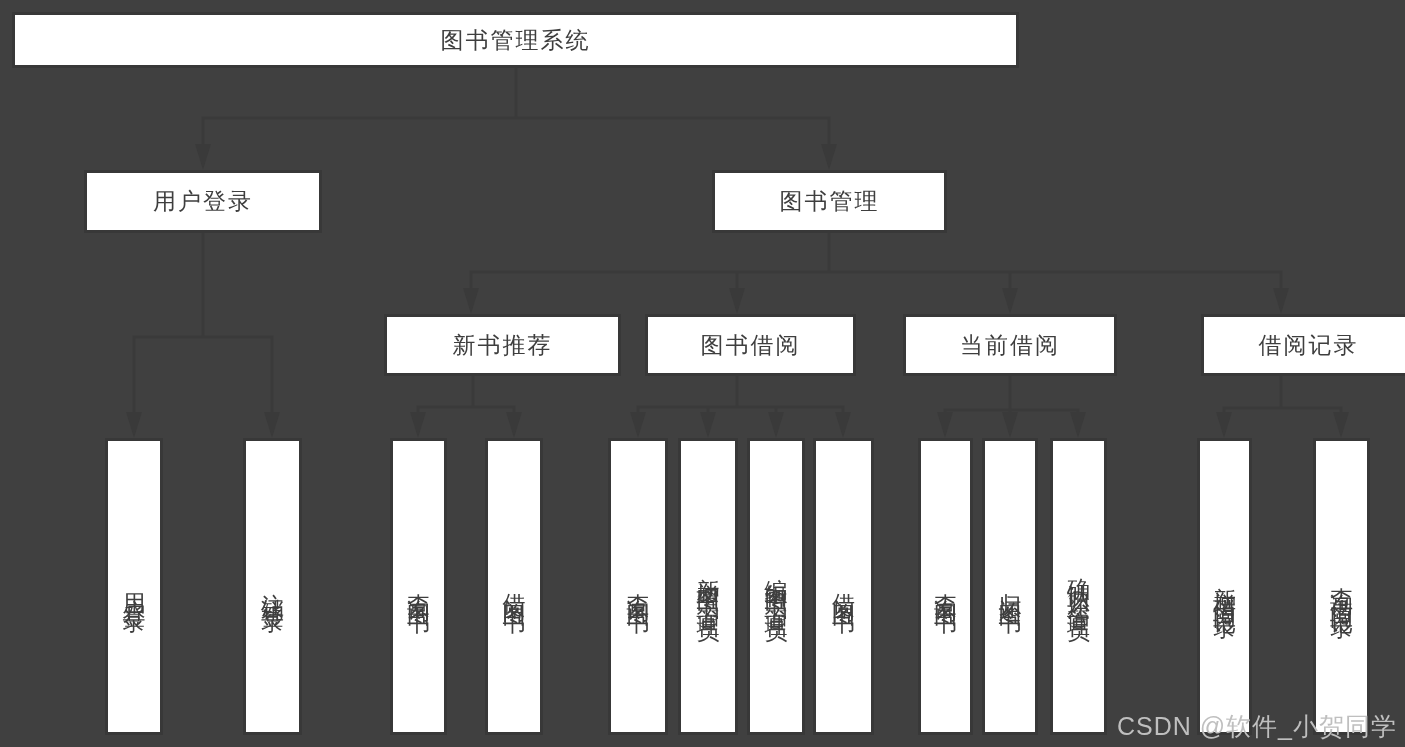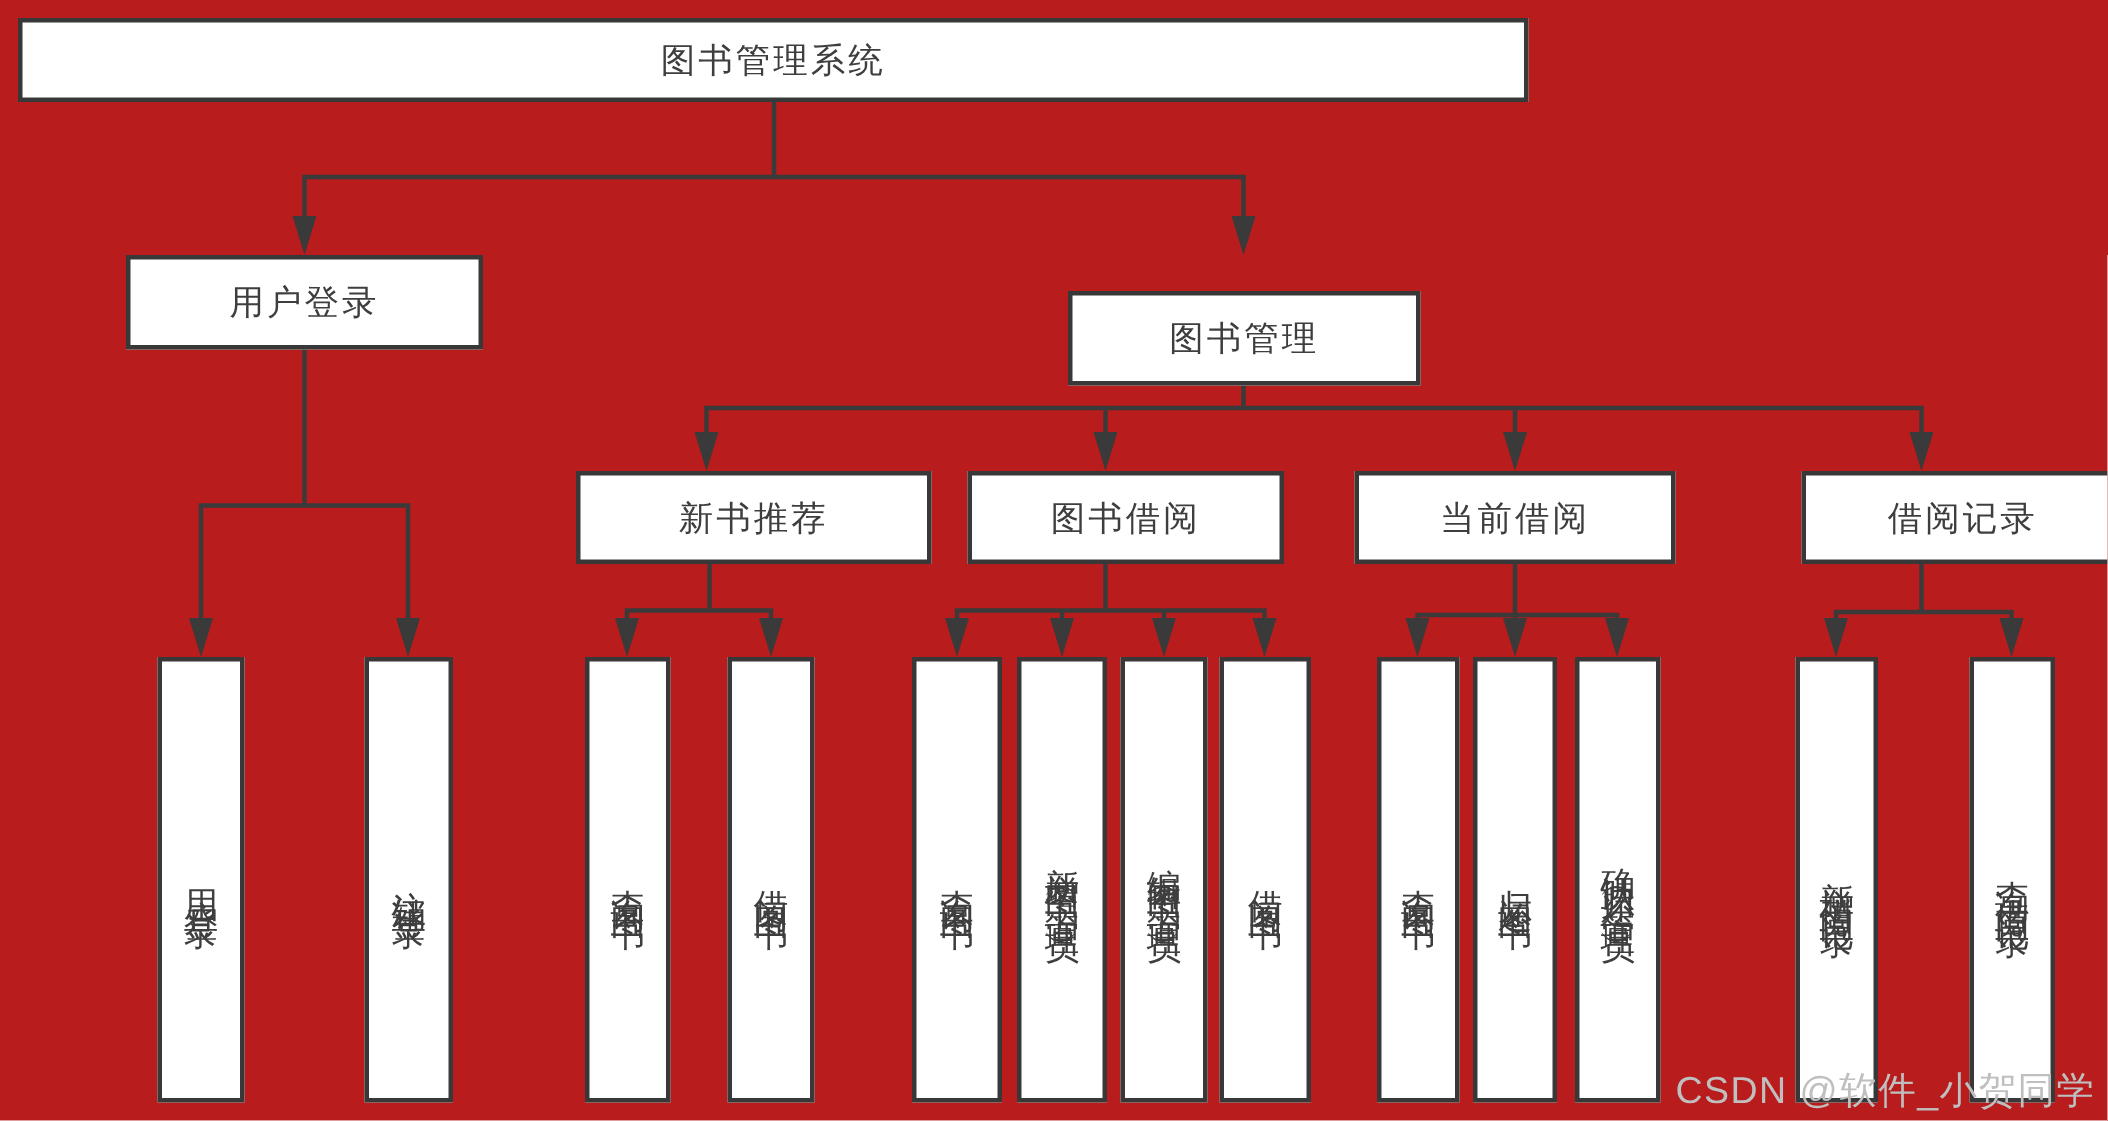--- a/index.html
+++ b/index.html
@@ -1,20 +1,20 @@
 <!DOCTYPE html>
 <html><head>
 <meta charset="utf-8">
 <style>
   html, body { margin: 0; padding: 0; background: #ffffff; }
   .canvas {
     position: relative;
     width: 1405px;
     height: 747px;
-    background: #b91c1c;
+    background: #404040;
     overflow: hidden;
     font-family: "Liberation Sans", sans-serif;
   }
   .connector-svg {
     position: absolute;
     left: 0; top: 0;
     z-index: 1;
   }
   .node {
     position: absolute;
@@ -85,21 +85,21 @@
       <polygon points="1002,412 1018,412 1010,438"></polygon>
       <polygon points="1070,412 1086,412 1078,438"></polygon>
       <polygon points="1216,412 1232,412 1224,438"></polygon>
       <polygon points="1333,412 1349,412 1341,438"></polygon>
     </g>
   </svg>
 
   <div class="node hnode" style="left:12px; top:12px; width:1007px; height:56px;">图书管理系统</div>
 
   <div class="node hnode" style="left:84px; top:170px; width:238px; height:63px;">用户登录</div>
-  <div class="node hnode" style="left:712px; top:170px; width:235px; height:63px;margin-top:24px;">图书管理</div>
+  <div class="node hnode" style="left:712px; top:170px; width:235px; height:63px;">图书管理</div>
 
   <div class="node hnode" style="left:384px; top:314px; width:237px; height:62px;">新书推荐</div>
   <div class="node hnode" style="left:632px; top:314px; width:211px; height:62px;margin-left:13px;">图书借阅</div>
   <div class="node hnode" style="left:903px; top:314px; width:214px; height:62px;">当前借阅</div>
   <div class="node hnode" style="left:1173px; top:314px; width:215px; height:62px;margin-left:28px;">借阅记录</div>
 
   <div class="node vnode" style="left:105px; top:438px; width:58px; height:297px;">
     <span>用户登录</span>
   </div>
   <div class="node vnode" style="left:243px; top:438px; width:59px; height:297px;">

